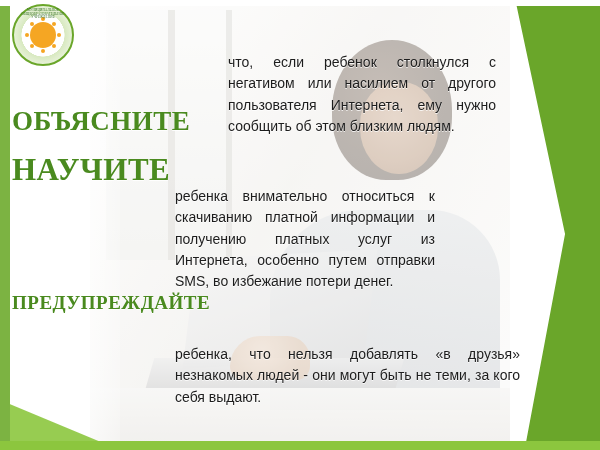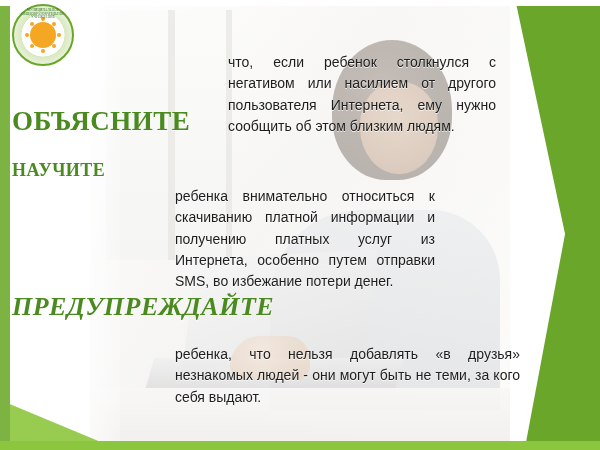--- a/index.html
+++ b/index.html
@@ -257,28 +257,28 @@
 
   
   #block-explain { left: 12px; top: 52px; width: 560px; }
   #block-explain .kw { font-size: 27px; position: absolute; left: 0; top: 26px; margin-top: 28px; }
   #block-explain .body-text {
     position: absolute; left: 216px; top: 0; width: 268px;
   }
 
   
   #block-teach { left: 12px; top: 152px; width: 560px; }
-  #block-teach .kw { font-size: 18px; position: absolute; left: 0; top: 8px; }
+  #block-teach .kw { font-size: 31px; position: absolute; left: 0; top: 0; }
   #block-teach .body-text {
     position: absolute; left: 163px; top: 34px; width: 260px;
   }
 
   
   #block-warn { left: 12px; top: 292px; width: 570px; }
-  #block-warn .kw { font-size: 26px; position: absolute; left: 0; top: 0; font-style: italic; }
+  #block-warn .kw { font-size: 19px; position: absolute; left: 0; top: 0; }
   #block-warn .body-text {
     position: absolute; left: 163px; top: 52px; width: 345px;
   }
 </style>
 </head>
 <body>
 
 <div id="slide">
 
   <div class="photo">

